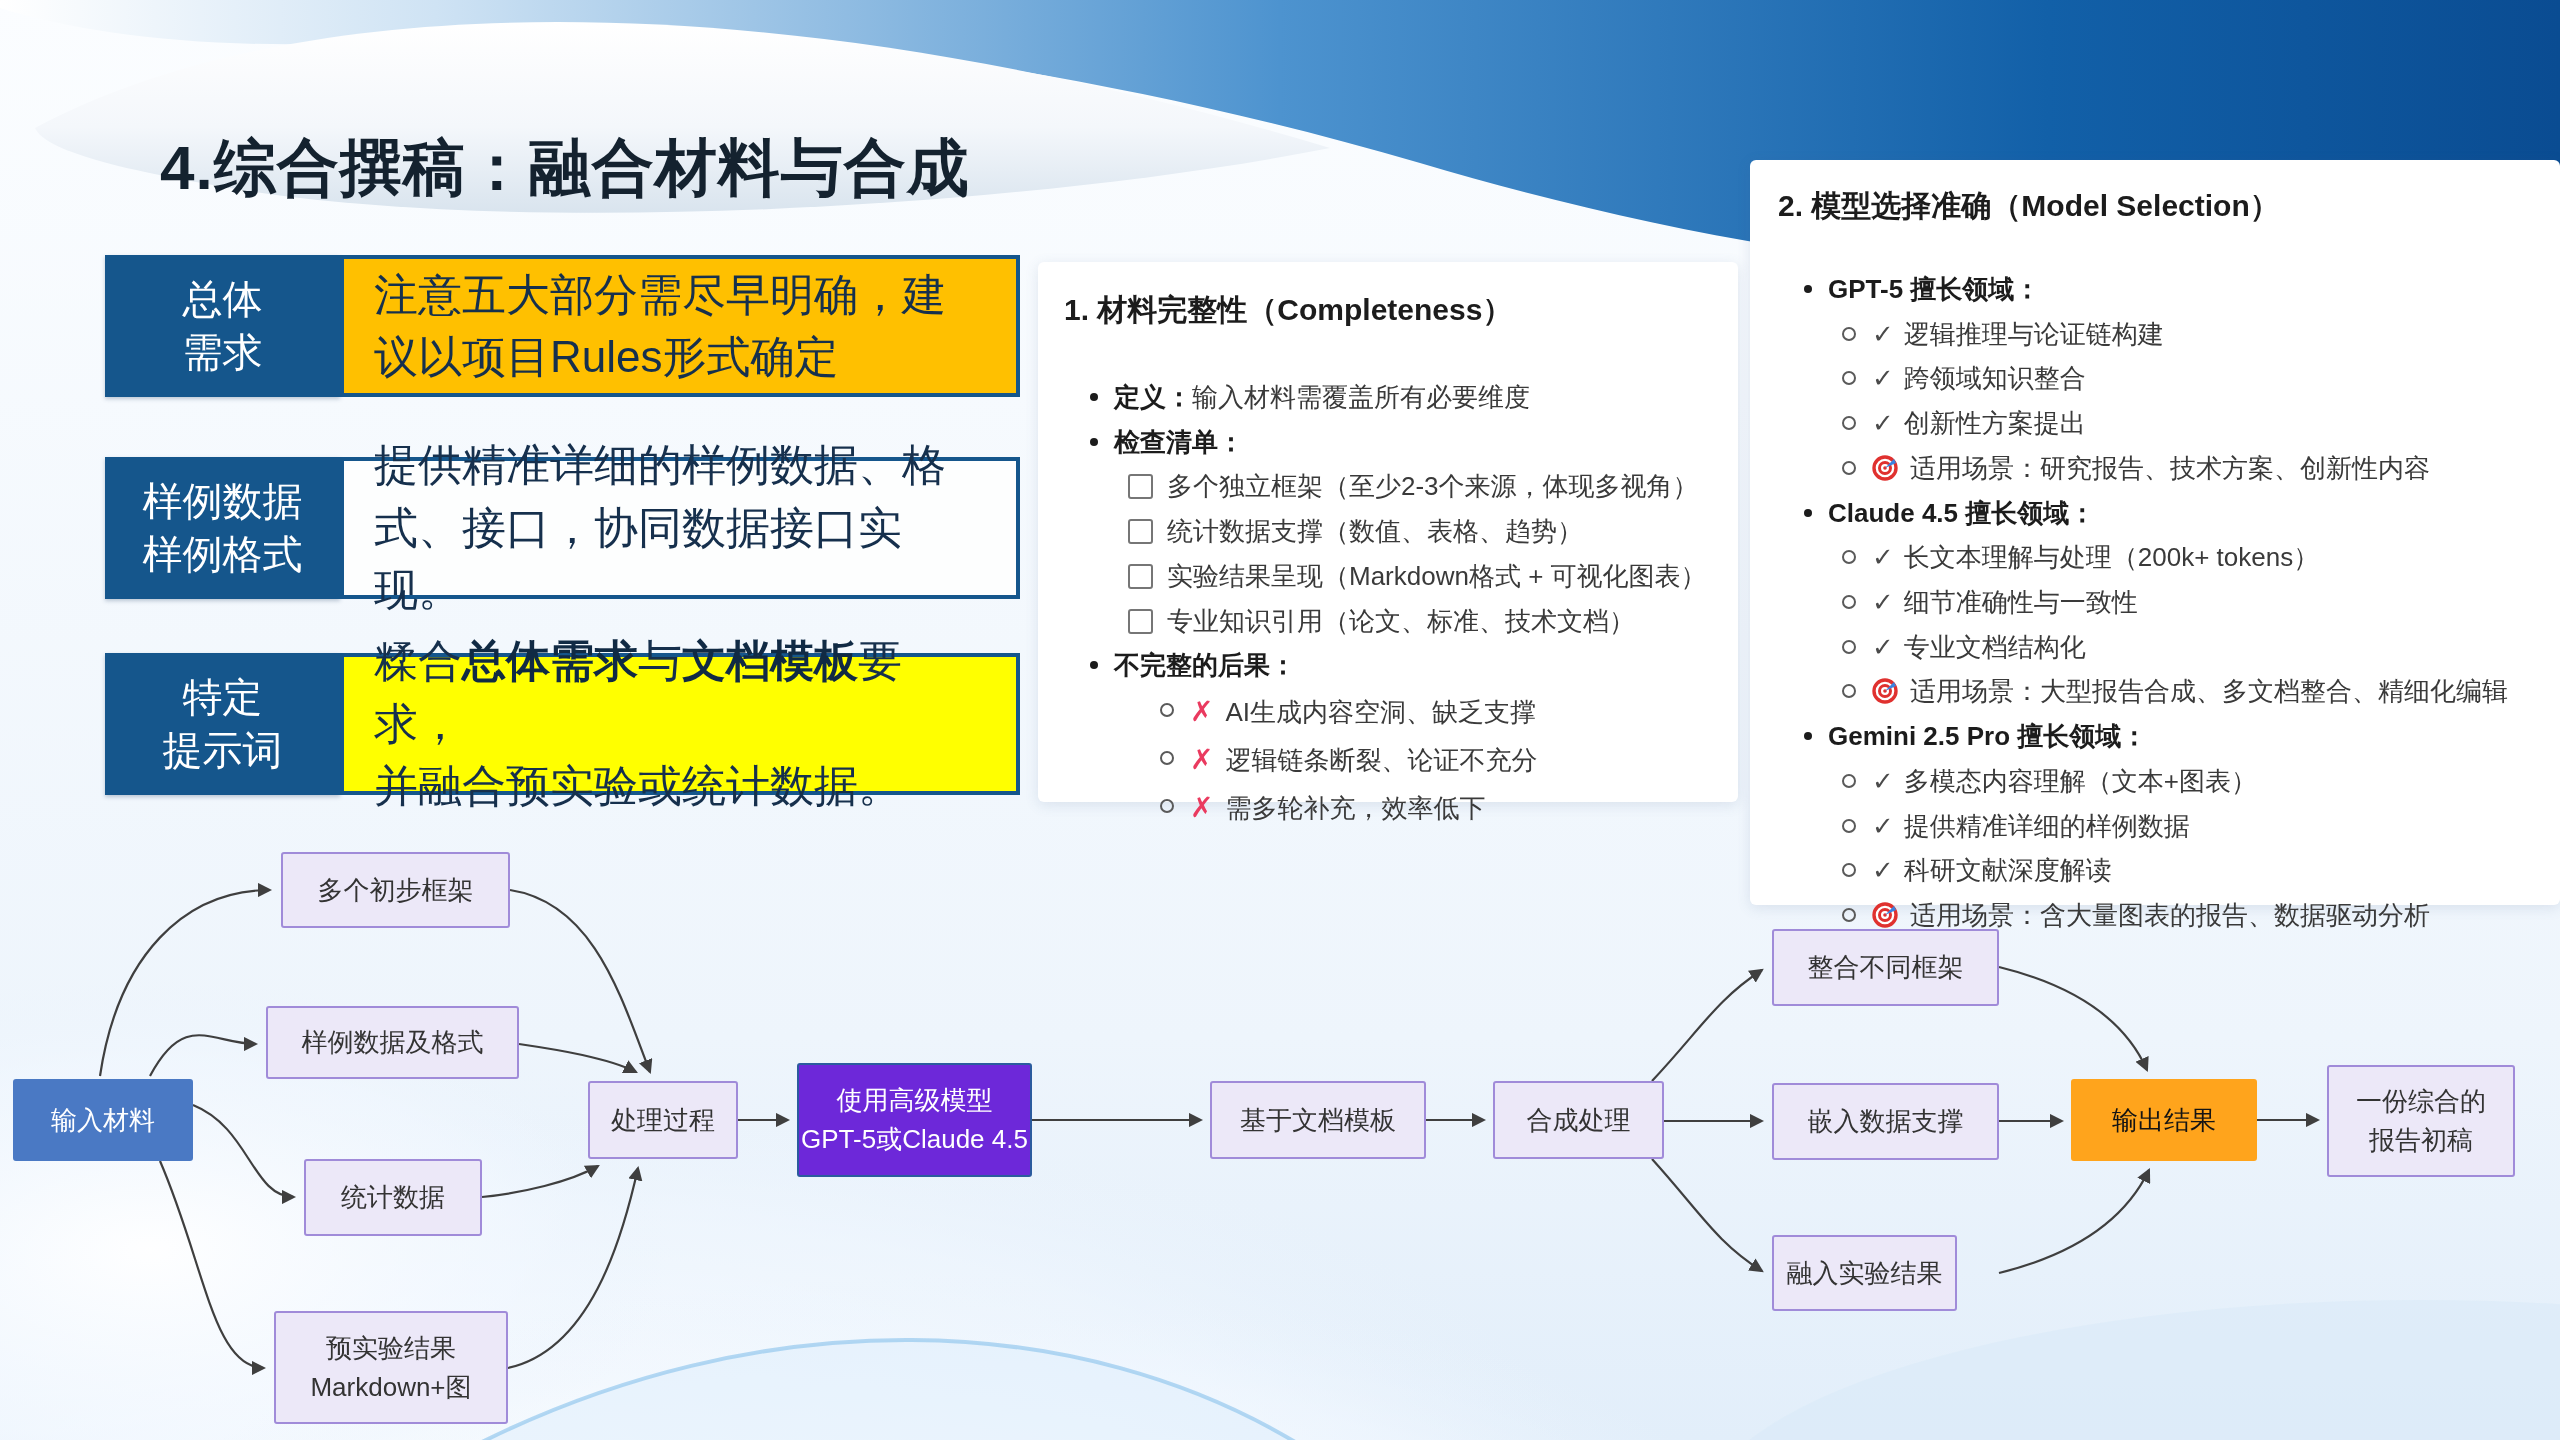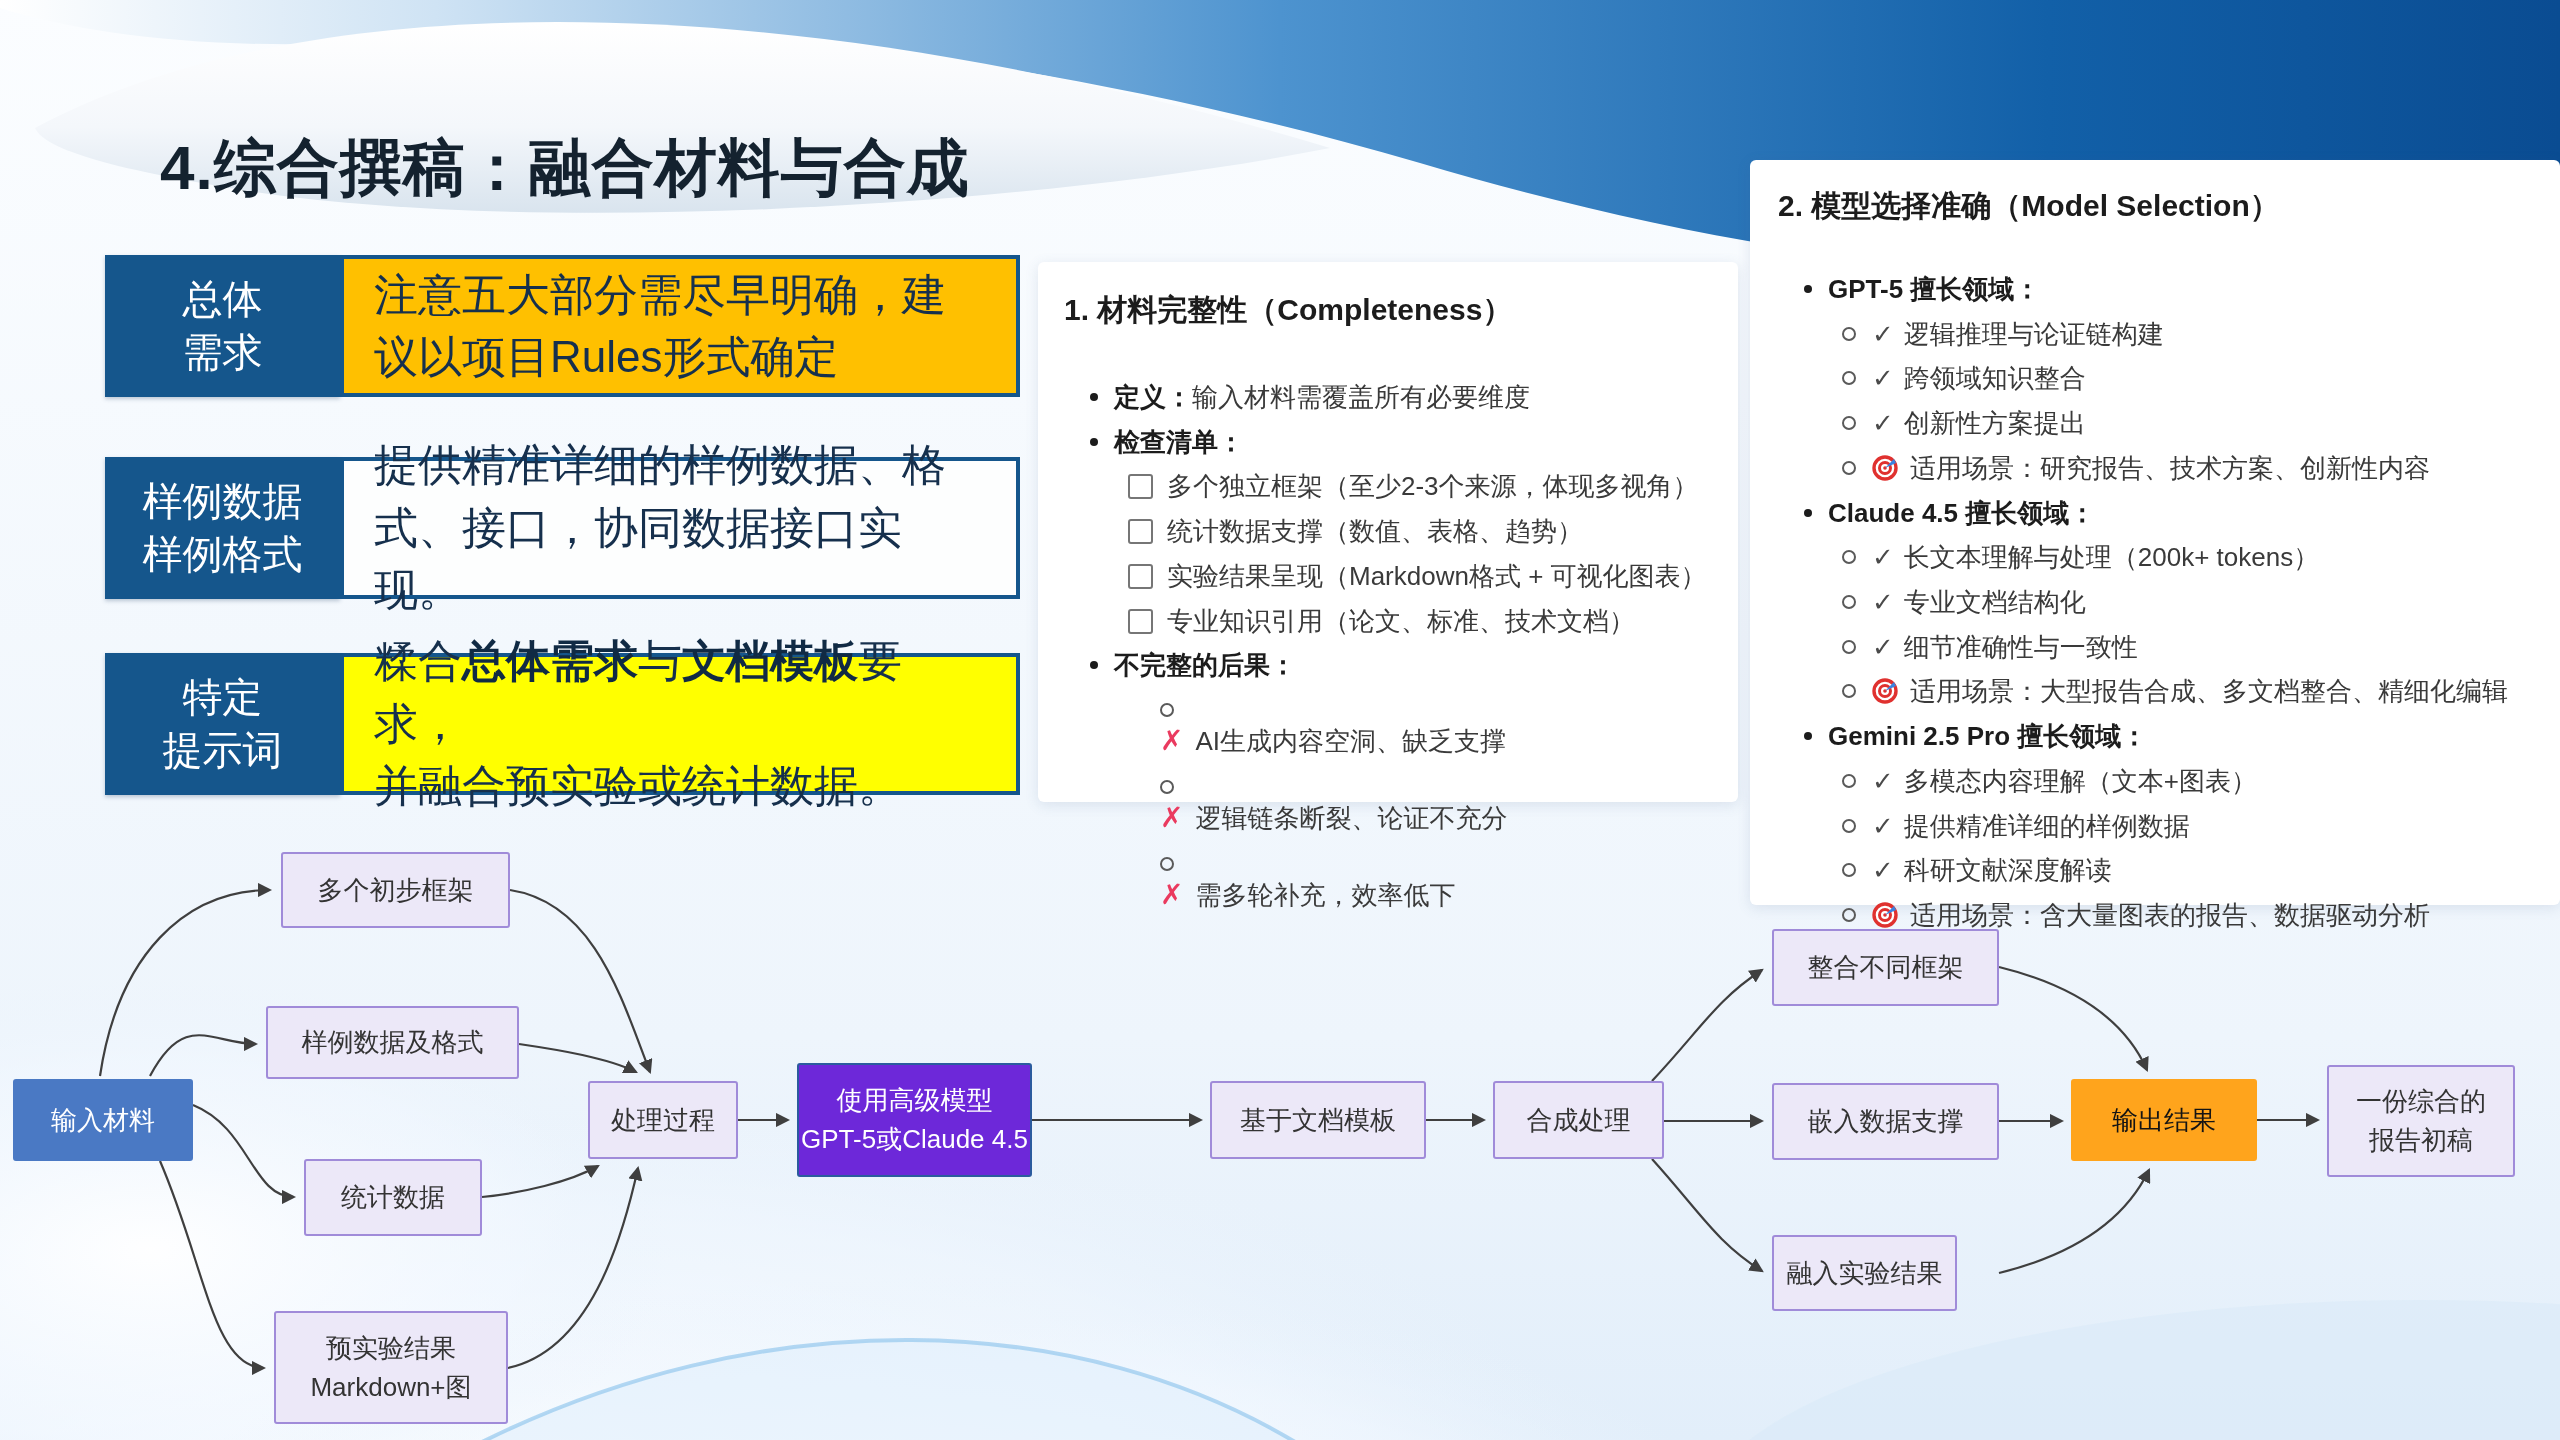--- a/index.html
+++ b/index.html
@@ -38,21 +38,21 @@
   
   .card{
     position:absolute;background:#ffffff;z-index:2;border-radius:6px;
     box-shadow:0 3px 14px rgba(70,100,140,.14);
     color:#3a3a3a;
   }
   .card h2{font-size:30px;font-weight:700;color:#1c1c1c;margin:0 0 44px 0;}
   .card .line{display:flex;align-items:flex-start;font-size:26px;line-height:1.72;}
   .card .lvl1{padding-left:26px;}
   .card .lvl2{padding-left:64px;}
-  .card .lvl3{padding-left:96px;flex-direction:column;}
+  .card .lvl3{padding-left:96px;}
   .dot{width:8px;height:8px;border-radius:50%;background:#1c1c1c;flex:0 0 8px;margin:18px 16px 0 0;}
   .circ{width:10px;height:10px;border-radius:50%;border:2px solid #5a5a5a;background:transparent;flex:0 0 10px;margin:15px 16px 0 0;}
   .blabel{font-weight:700;color:#1c1c1c;}
   .cbx{width:21px;height:21px;border:2px solid #767676;border-radius:3px;flex:0 0 21px;margin:10px 14px 0 0;background:#fff;}
   .cross{color:#EA3A5F;font-weight:800;margin-right:12px;font-size:28px;}
   .check{color:#4a4a4a;margin-right:10px;}
   .target{flex:0 0 26px;margin:9px 12px 0 0;}
 
   
   .flow{position:absolute;left:0;top:0;width:2560px;height:1440px;z-index:1;}
@@ -214,25 +214,25 @@
     <div class="line lvl1">
       <span class="dot"></span>
       <span class="blabel">Claude 4.5 擅长领域：</span>
     </div>
     <div class="line lvl2">
         <span class="circ"></span>
         <span><span class="check">✓</span><span>长文本理解与处理（200k+ tokens）</span></span>
       </div>
     <div class="line lvl2">
         <span class="circ"></span>
+        <span><span class="check">✓</span><span>细节准确性与一致性</span></span>
+      </div>
+    <div class="line lvl2">
+        <span class="circ"></span>
         <span><span class="check">✓</span><span>专业文档结构化</span></span>
-      </div>
-    <div class="line lvl2">
-        <span class="circ"></span>
-        <span><span class="check">✓</span><span>细节准确性与一致性</span></span>
       </div>
     <div class="line lvl2">
       <span class="circ"></span>
       <svg class="target" width="26" height="26" viewBox="0 0 26 26">
           <circle cx="13" cy="13" r="11" fill="#ffffff" stroke="#e0312f" stroke-width="3.4"></circle>
           <circle cx="13" cy="13" r="5.5" fill="#ffffff" stroke="#e0312f" stroke-width="3"></circle>
           <circle cx="13" cy="13" r="1.8" fill="#e0312f"></circle>
           <path d="M13,13 L22,4 L24,8 Z" fill="#3b82e0"></path>
         </svg>
       <span>适用场景：大型报告合成、多文档整合、精细化编辑</span>

